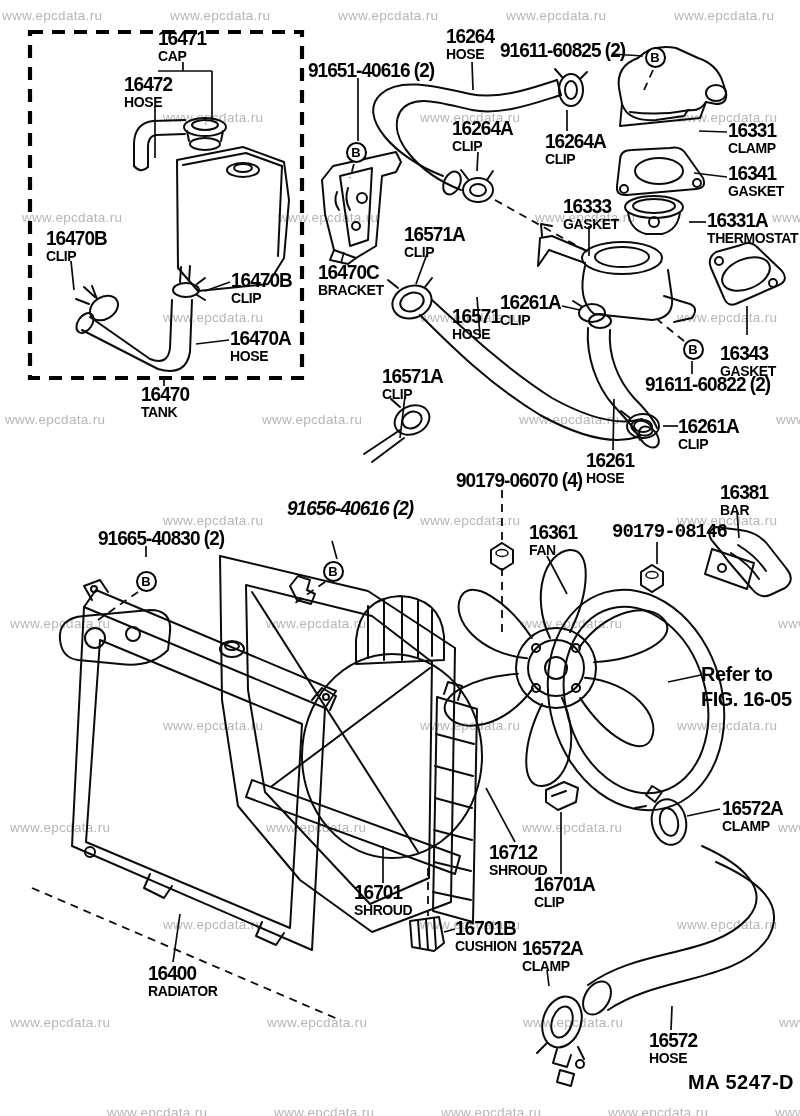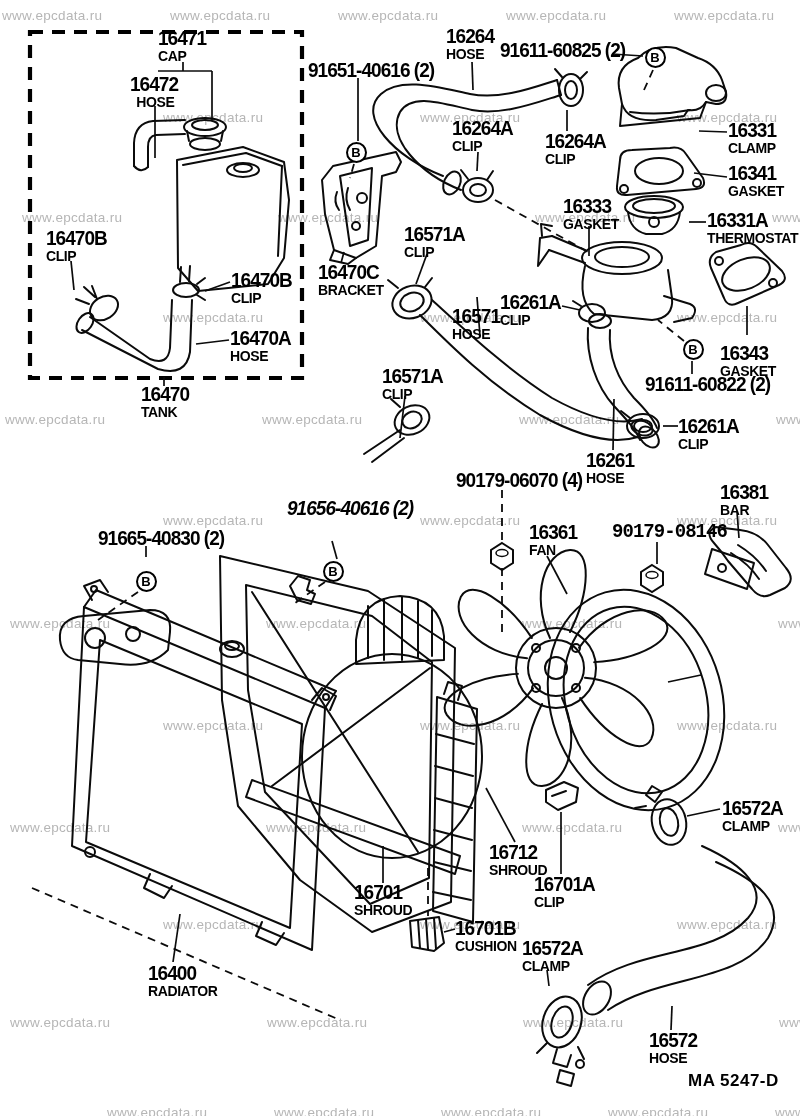--- a/index.html
+++ b/index.html
@@ -21,21 +21,21 @@
   .plabel{position:absolute;color:#000;line-height:1.0;}
   .plabel .code{display:block;font-weight:bold;font-size:20px;letter-spacing:-1px;
                 transform:scaleX(.95);transform-origin:left top;white-space:nowrap;}
   .plabel .desc{display:block;font-weight:bold;font-size:14px;letter-spacing:-.4px;
                 margin-top:1px;white-space:nowrap;}
   .bmark{position:absolute;width:21px;height:21px;border:2.6px solid #000;border-radius:50%;
          box-sizing:border-box;display:flex;align-items:center;justify-content:center;
          font-weight:bold;font-size:13px;color:#000;background:#fff;}
   .refnote{position:absolute;color:#000;font-weight:bold;font-size:20px;line-height:1.25;
            letter-spacing:-.5px;}
-  .footcode{position:absolute;color:#000;font-weight:bold;font-size:17px;letter-spacing:.5px;}
+  .footcode{position:absolute;color:#000;font-weight:bold;font-size:20px;letter-spacing:.5px;}
 </style>
 </head>
 <body>
 
 <div class="stage">
 
   <div class="layer">
       <span class="wm" style="left: 2px; top: 8px; color: rgb(182, 182, 182);">www.epcdata.ru</span>
       <span class="wm" style="left: 170px; top: 8px; color: rgb(182, 182, 182);">www.epcdata.ru</span>
       <span class="wm" style="left: 338px; top: 8px; color: rgb(182, 182, 182);">www.epcdata.ru</span>
@@ -362,21 +362,21 @@
       <ellipse cx="502" cy="553" rx="6" ry="3.5" class="nut2"></ellipse>
       <polygon points="652,565 663,572 663,585 652,592 641,585 641,572" class="nut"></polygon>
       <ellipse cx="652" cy="575" rx="6" ry="3.5" class="nut2"></ellipse>
     </svg>
 
   <div class="layer">
       <div class="plabel" style="left: 158px; top: 28px;">
         <span class="code">16471</span>
         <span class="desc">CAP</span>
       </div>
-      <div class="plabel" style="left: 130px; top: 74px; text-align: center;">
+      <div class="plabel" style="left: 124px; top: 74px;">
         <span class="code">16472</span>
         <span class="desc">HOSE</span>
       </div>
       <div class="plabel" style="left: 446px; top: 26px;">
         <span class="code">16264</span>
         <span class="desc">HOSE</span>
       </div>
       <div class="plabel" style="left: 500px; top: 40px;">
         <span class="code">91611-60825 (2)</span>
       </div>
@@ -513,15 +513,19 @@
     </div>
 
   <div class="layer">
       <div class="bmark" style="left: 644.5px; top: 46.5px;">B</div>
       <div class="bmark" style="left: 345.5px; top: 141.5px;">B</div>
       <div class="bmark" style="left: 682.5px; top: 338.5px;">B</div>
       <div class="bmark" style="left: 135.5px; top: 570.5px;">B</div>
       <div class="bmark" style="left: 322.5px; top: 560.5px;">B</div>
     </div>
 
+  <div class="refnote" style="left: 701px; top: 662px;">
+    <span style="display:block">Refer to</span>
+    <span style="display:block">FIG. 16-05</span>
+  </div>
 
   <div class="footcode" style="left: 688px; top: 1071px;">MA 5247-D</div>
 </div>
 
 </body></html>

